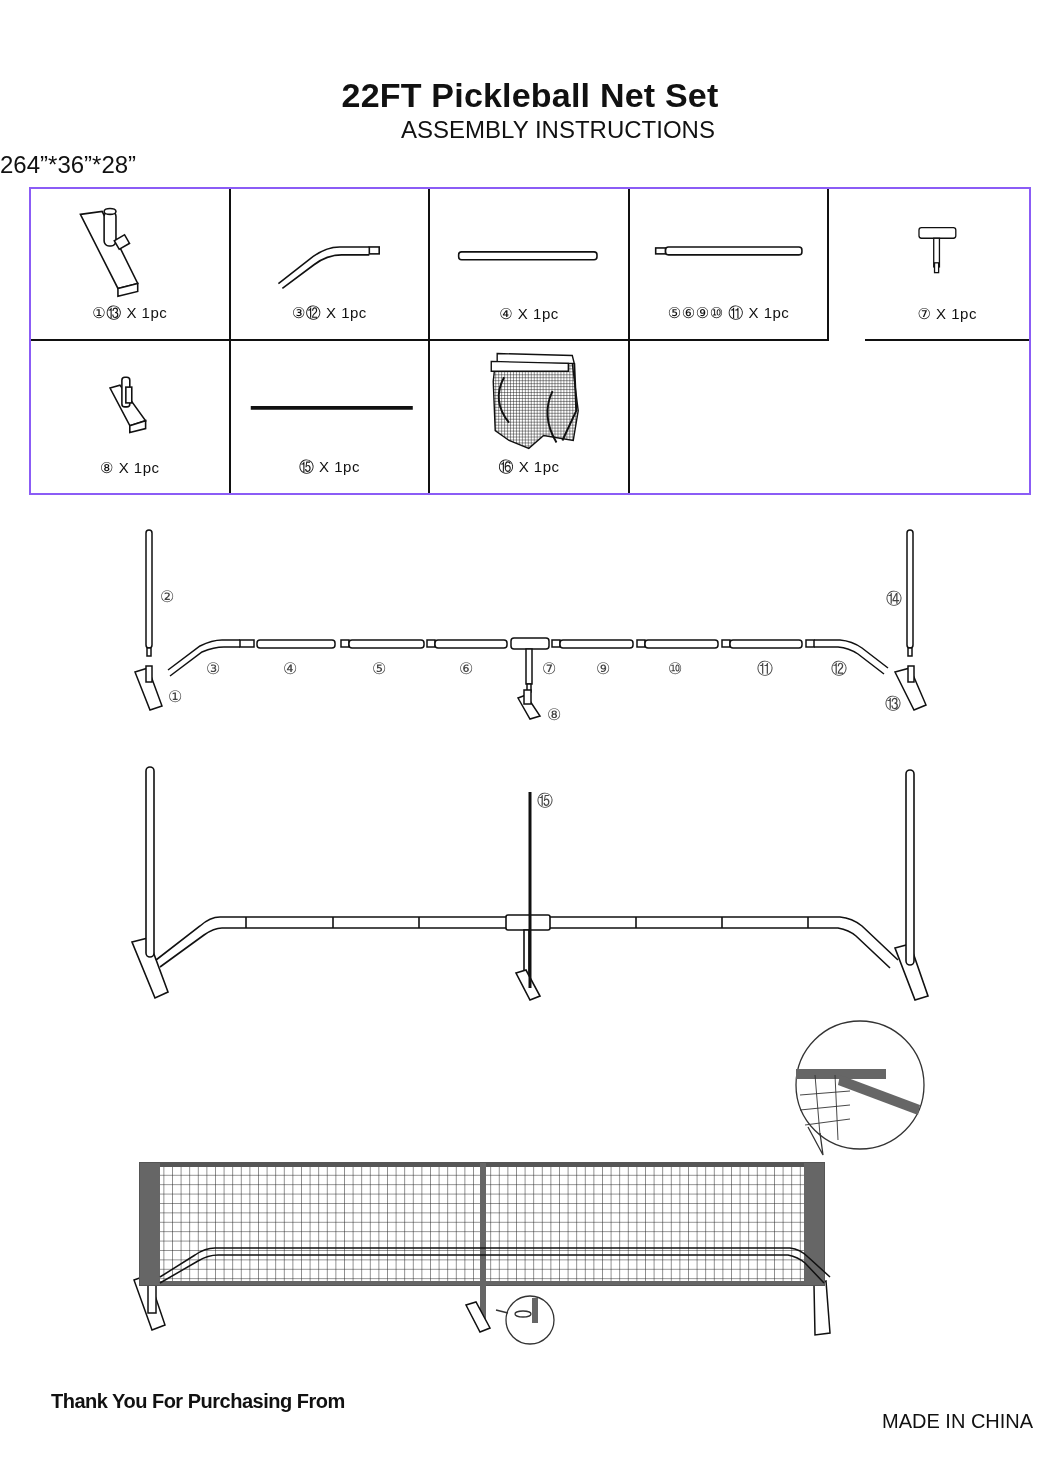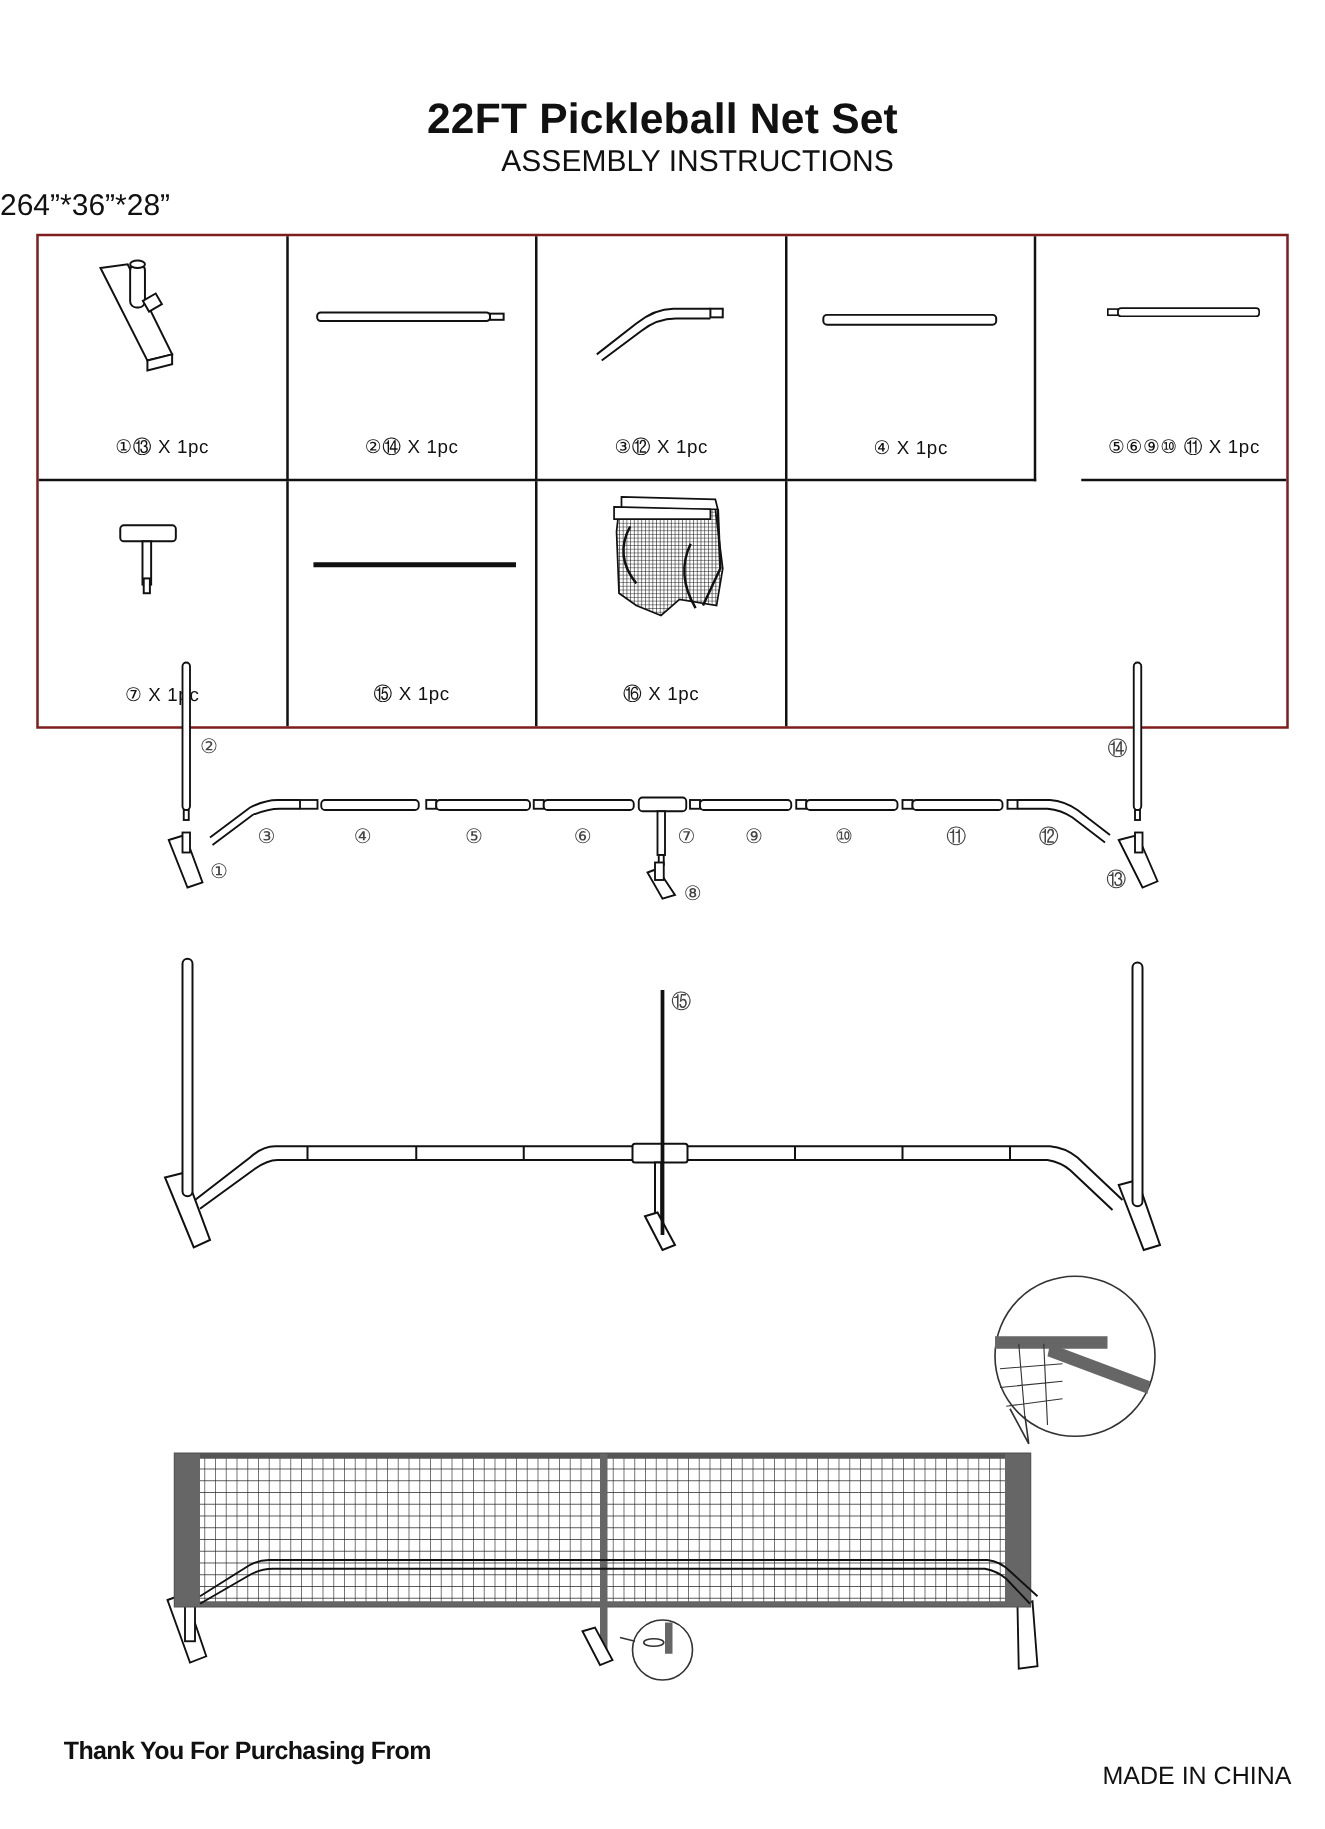--- a/index.html
+++ b/index.html
@@ -1,20 +1,20 @@
 <!DOCTYPE html>
 <html><head>
 <meta charset="utf-8">
 <style>
   html, body { margin:0; padding:0; background:#ffffff; }
   body { width:1060px; height:1463px; position:relative; overflow:hidden; font-family:"Liberation Sans", sans-serif; color:#111; }
   .title { position:absolute; left:0; width:1060px; text-align:center; top:76px; font-size:34px; font-weight:bold; letter-spacing:0.2px; }
   .subtitle { position:absolute; left:0; width:1060px; text-align:center; top:116px; font-size:24px;margin-left:28px; }
   .dims { position:absolute; left:0; width:1060px; text-align:left; top:151px; font-size:24px; }
-  .parts-grid { position:absolute; left:29px; top:187px; width:1002px; height:396px; border:2px solid #7f1d1d; box-sizing:border-box; display:grid; grid-template-columns:repeat(5, 1fr); grid-template-rows:1fr 1fr; }
+  .parts-grid { position:absolute; left:29px; top:187px; width:1002px; height:308px; border:2px solid #8b5cf6; box-sizing:border-box; display:grid; grid-template-columns:repeat(5, 1fr); grid-template-rows:1fr 1fr; }
   .cell { position:relative; border-right:2px solid #111; border-bottom:2px solid #111; }
   .cell:nth-child(5n) { border-right:none;margin-left:36px; }
   .cell:nth-child(n+6) { border-bottom:none; }
   .cell svg { position:absolute; left:0; top:0; width:100%; height:110px; }
   .cell .label { position:absolute; left:0; right:0; bottom:16px; text-align:center; font-size:15px; letter-spacing:0.5px; }
   .diagram { position:absolute; left:0; width:1060px; }
   .diagram svg { width:1060px; display:block; }
   .clabel { font-family:"DejaVu Serif", serif; font-size:16px; fill:#444; }
   .footer-left { position:absolute; left:51px; top:1390px; font-size:20px; font-weight:bold; letter-spacing:-0.5px; }
   .footer-right { position:absolute; left:882px; top:1410px; font-size:20px; }
@@ -34,29 +34,20 @@
         <polygon points="50,25 72,22 108,95 88,100"></polygon>
         <polygon points="88,100 108,95 108,103 88,108"></polygon>
         <rect x="74" y="22" width="12" height="35" rx="5"></rect>
         <ellipse cx="80" cy="22" rx="6" ry="3"></ellipse>
         <rect x="86" y="48" width="12" height="10" transform="rotate(-30 92 53)"></rect>
       </g>
     </svg>
     <div class="label">①⑬  X  1pc</div>
   </div>
 
-  <div class="cell">
-    <svg viewBox="0 0 200 110">
-      <g fill="#fff" stroke="#111" stroke-width="1.6">
-        <rect x="23" y="61" width="140" height="7" rx="3"></rect>
-        <rect x="163" y="62" width="11" height="5"></rect>
-      </g>
-    </svg>
-    <div class="label">②⑭  X  1pc</div>
-  </div>
 
   <div class="cell">
     <svg viewBox="0 0 200 110">
       <g fill="none" stroke="#111" stroke-width="1.6">
         <path d="M48,95 L80,70 Q95,58 110,58 L140,58"></path>
         <path d="M52,100 L84,76 Q97,66 112,66 L140,66"></path>
         <rect x="140" y="58" width="10" height="7" fill="#fff"></rect>
       </g>
     </svg>
     <div class="label">③⑫  X  1pc</div>
@@ -83,20 +74,31 @@
     <svg viewBox="0 0 200 110">
       <g fill="#fff" stroke="#111" stroke-width="1.6">
         <rect x="66" y="35" width="45" height="13" rx="3"></rect>
         <rect x="84" y="48" width="7" height="35"></rect>
         <rect x="85" y="78" width="5" height="12"></rect>
       </g>
     </svg>
     <div class="label">⑦  X  1pc</div>
   </div>
 
+  <div class="cell">
+    <svg viewBox="0 0 200 110">
+      <g fill="#fff" stroke="#111" stroke-width="1.6">
+        <polygon points="80,47 90,44 116,80 100,85"></polygon>
+        <polygon points="100,85 116,80 116,88 100,92"></polygon>
+        <rect x="92" y="36" width="8" height="30" rx="3"></rect>
+        <rect x="96" y="46" width="6" height="16"></rect>
+      </g>
+    </svg>
+    <div class="label">⑧  X  1pc</div>
+  </div>
 
   <div class="cell">
     <svg viewBox="0 0 200 110">
       <line x1="20" y1="67" x2="184" y2="67" stroke="#111" stroke-width="4"></line>
     </svg>
     <div class="label">⑮  X  1pc</div>
   </div>
 
   <div class="cell">
     <svg viewBox="0 0 200 110">

